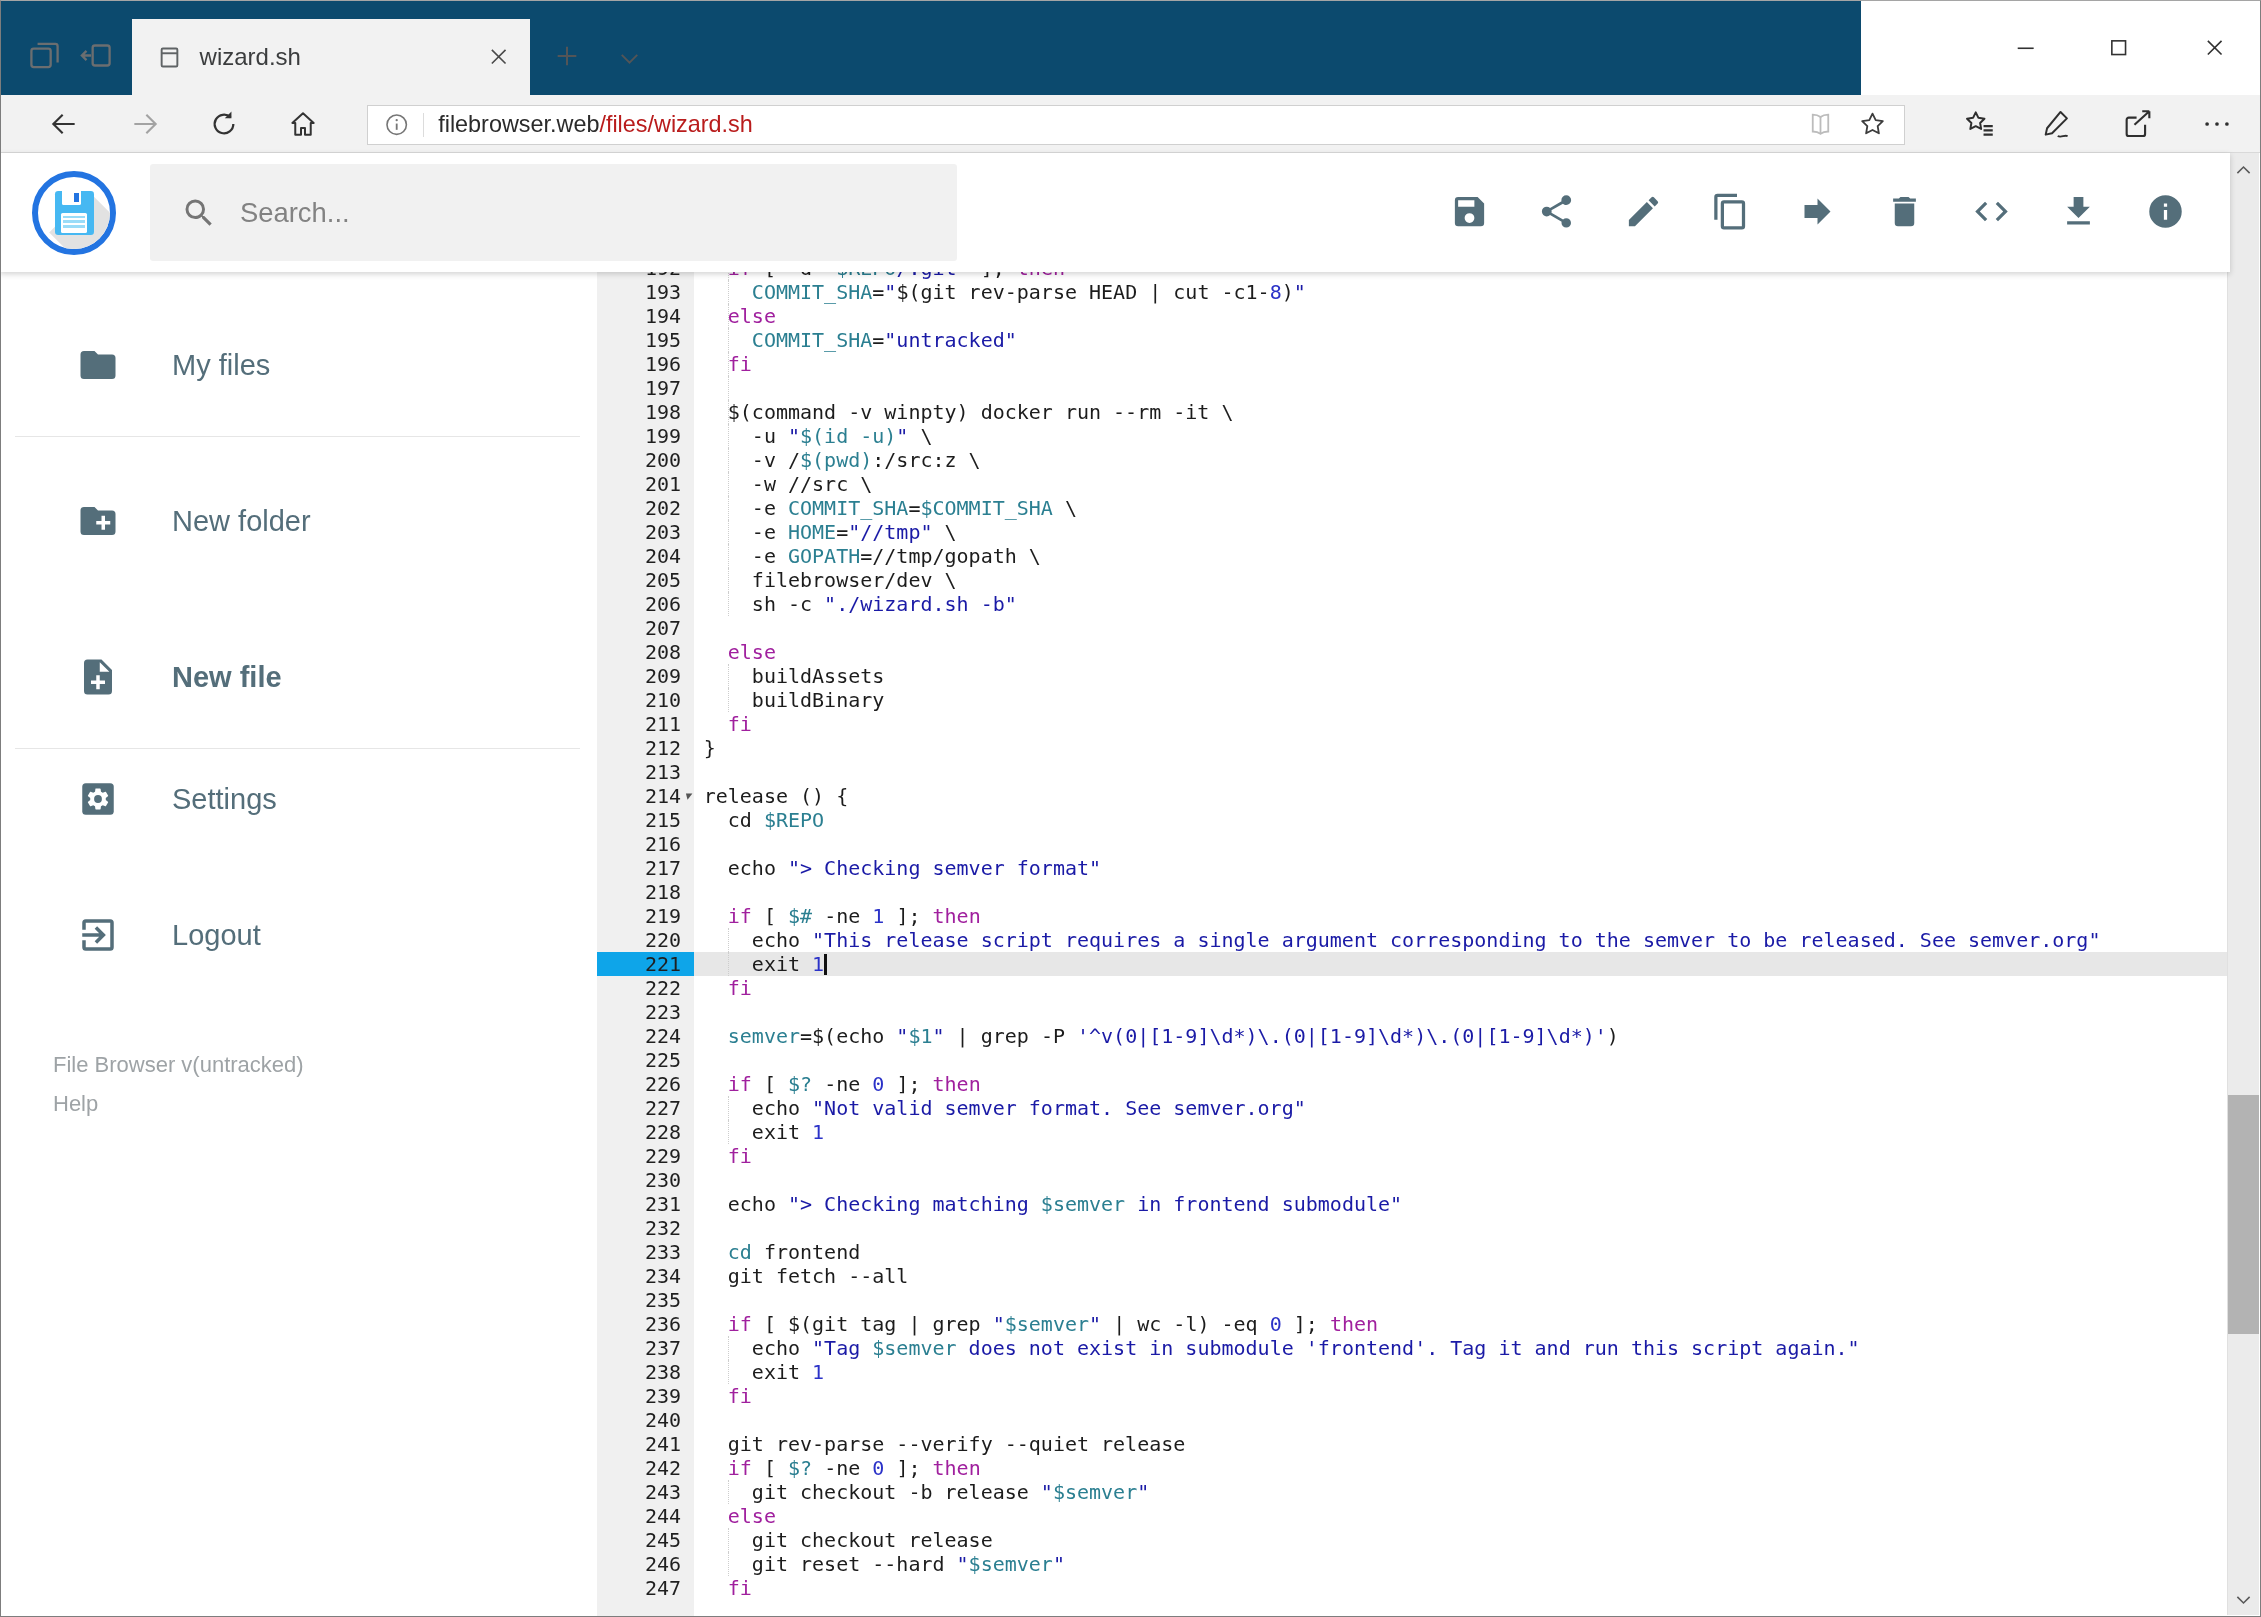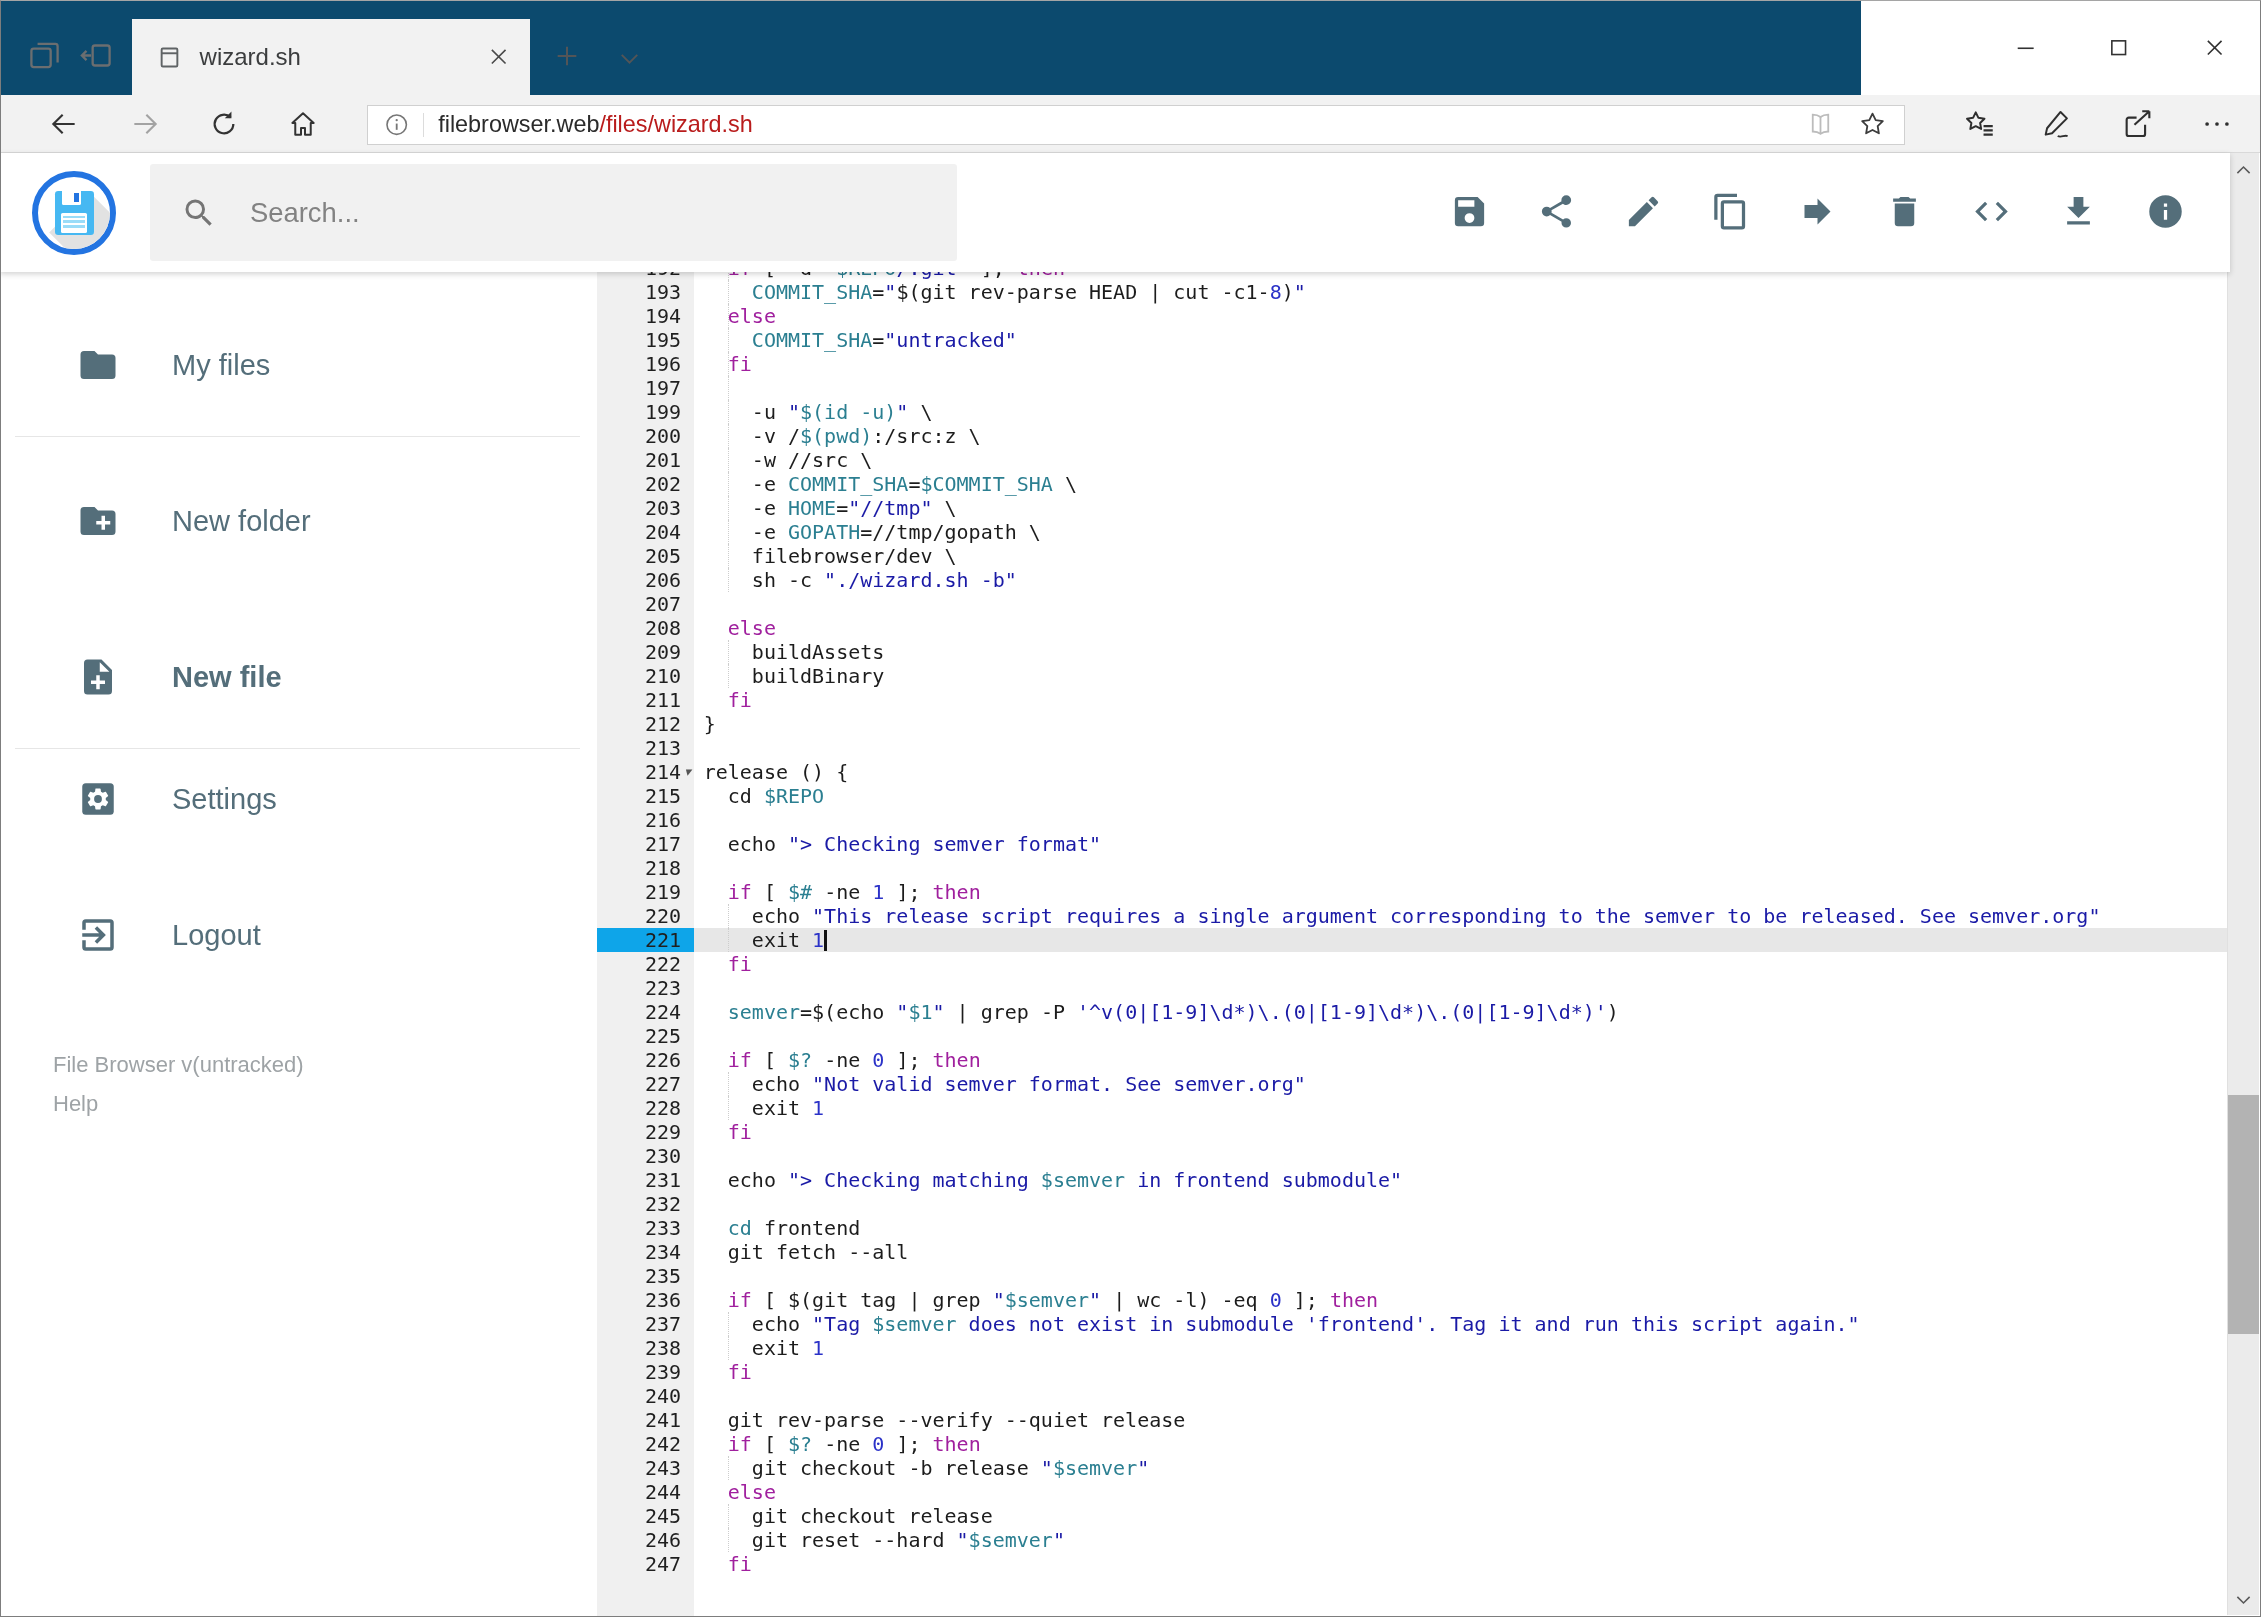--- a/index.html
+++ b/index.html
@@ -54,21 +54,21 @@
   #appheader{position:absolute;left:0;top:153px;width:2230px;height:119px;background:#fff;z-index:10;box-shadow:0 2.4px 5.7px rgba(0,0,0,0.18);}
   #logo{position:absolute;left:32px;top:171px;width:84px;height:84px;border:6.5px solid #2374e1;border-radius:50%;background:#fff;box-sizing:border-box;z-index:11;display:flex;align-items:center;justify-content:center;overflow:hidden;}
   #logo-shadow{position:absolute;left:22.6px;top:27.4px;width:57px;height:57px;background:#e2e2e2;transform:rotate(45deg);}
   #floppy{position:relative;width:39px;height:44px;background:#46b8f2;border-radius:3.2px;}
   #floppy .shutter{position:absolute;left:7.3px;top:0;width:19.4px;height:13.7px;background:#fff;border-radius:0 0 1.6px 1.6px;}
   #floppy .shutter i{position:absolute;right:2.4px;top:1.6px;width:4.8px;height:9px;background:#2374e1;}
   #floppy .label{position:absolute;left:6.5px;bottom:2.4px;width:26px;height:19.4px;background:#fff;border-radius:1.6px;}
   #floppy .label i{display:block;height:2.4px;background:#9adcf8;margin:2.4px 2.4px 0 2.4px;}
   #searchbox{position:absolute;left:150px;top:164px;width:807px;height:97px;background:#f1f1f1;border-radius:3.2px;z-index:11;display:flex;align-items:center;}
   #search-icon{width:36px;height:36px;margin-left:31px;color:#757575;}
-  #search-input{flex:1;border:none;background:transparent;outline:none;margin-left:31px;font-size:27.4px;color:#333;font-family:"Liberation Sans",sans-serif;}
+  #search-input{flex:1;border:none;background:transparent;outline:none;margin-left:21px;font-size:27.4px;color:#333;font-family:"Liberation Sans",sans-serif;}
   #search-input::placeholder{color:#828282;}
   #actions{position:absolute;left:1450px;top:192px;z-index:11;display:flex;gap:48px;}
   .action{width:39px;height:39px;color:var(--c-accent,#546e7a);cursor:pointer;}
 
   
   #sidebar{position:absolute;left:0;top:273px;width:597px;bottom:0;background:#fff;}
   .side-item{position:absolute;left:0;width:597px;height:68px;display:flex;align-items:center;cursor:pointer;margin-left:6px;}
   .side-item .ico{width:42px;height:42px;margin-left:71px;color:var(--c-accent,#546e7a);}
   .side-item .lbl{margin-left:53px;font-size:29px;color:var(--c-accent,#546e7a);}
   .side-item:nth-of-type(1){top:58px;}
@@ -362,20 +362,21 @@
 
 <div id="editor">
   <div id="gutter-bg"></div>
   <div id="lines">
       <div class="row g"><span class="ln">192</span><span class="code"><span class="tk-t">  </span><span class="tk-k">if</span><span class="tk-t"> [ -d </span><span class="tk-s">"</span><span class="tk-v">$REPO</span><span class="tk-s">/.git"</span><span class="tk-t"> ]; </span><span class="tk-k">then</span></span></div>
       <div class="row g"><span class="ln">193</span><span class="code"><span class="tk-t">    </span><span class="tk-v">COMMIT_SHA</span><span class="tk-t">=</span><span class="tk-s">"</span><span class="tk-t">$(git rev-parse HEAD | cut -c1-</span><span class="tk-n">8</span><span class="tk-t">)</span><span class="tk-s">"</span></span></div>
       <div class="row g"><span class="ln">194</span><span class="code"><span class="tk-t">  </span><span class="tk-k">else</span></span></div>
       <div class="row g"><span class="ln">195</span><span class="code"><span class="tk-t">    </span><span class="tk-v">COMMIT_SHA</span><span class="tk-t">=</span><span class="tk-s">"untracked"</span></span></div>
       <div class="row g"><span class="ln">196</span><span class="code"><span class="tk-t">  </span><span class="tk-k">fi</span></span></div>
       <div class="row g"><span class="ln">197</span><span class="code"></span></div>
+      <div class="row g"><span class="ln">198</span><span class="code"><span class="tk-t">  $(command -v winpty) docker run --rm -it \</span></span></div>
       <div class="row g"><span class="ln">199</span><span class="code"><span class="tk-t">    -u </span><span class="tk-s">"</span><span class="tk-v">$(id -u)</span><span class="tk-s">"</span><span class="tk-t"> \</span></span></div>
       <div class="row g"><span class="ln">200</span><span class="code"><span class="tk-t">    -v /</span><span class="tk-v">$(pwd)</span><span class="tk-t">:/src:z \</span></span></div>
       <div class="row g"><span class="ln">201</span><span class="code"><span class="tk-t">    -w //src \</span></span></div>
       <div class="row g"><span class="ln">202</span><span class="code"><span class="tk-t">    -e </span><span class="tk-v">COMMIT_SHA</span><span class="tk-t">=</span><span class="tk-v">$COMMIT_SHA</span><span class="tk-t"> \</span></span></div>
       <div class="row g"><span class="ln">203</span><span class="code"><span class="tk-t">    -e </span><span class="tk-v">HOME</span><span class="tk-t">=</span><span class="tk-s">"//tmp"</span><span class="tk-t"> \</span></span></div>
       <div class="row g"><span class="ln">204</span><span class="code"><span class="tk-t">    -e </span><span class="tk-v">GOPATH</span><span class="tk-t">=//tmp/gopath \</span></span></div>
       <div class="row g"><span class="ln">205</span><span class="code"><span class="tk-t">    filebrowser/dev \</span></span></div>
       <div class="row g"><span class="ln">206</span><span class="code"><span class="tk-t">    sh -c </span><span class="tk-s">"./wizard.sh -b"</span></span></div>
       <div class="row"><span class="ln">207</span><span class="code"></span></div>
       <div class="row"><span class="ln">208</span><span class="code"><span class="tk-t">  </span><span class="tk-k">else</span></span></div>

